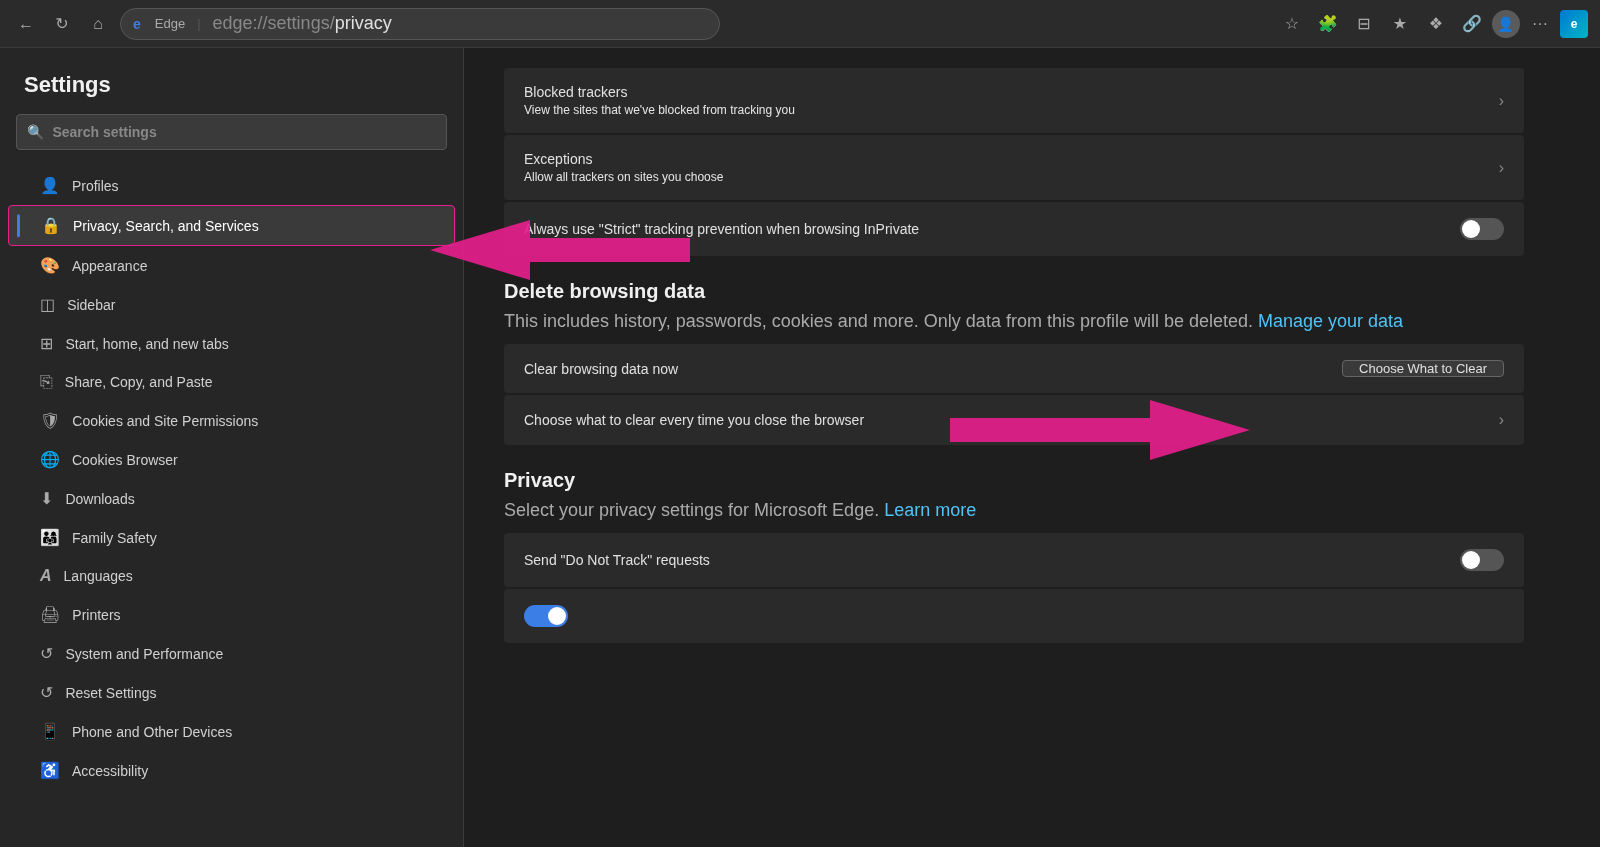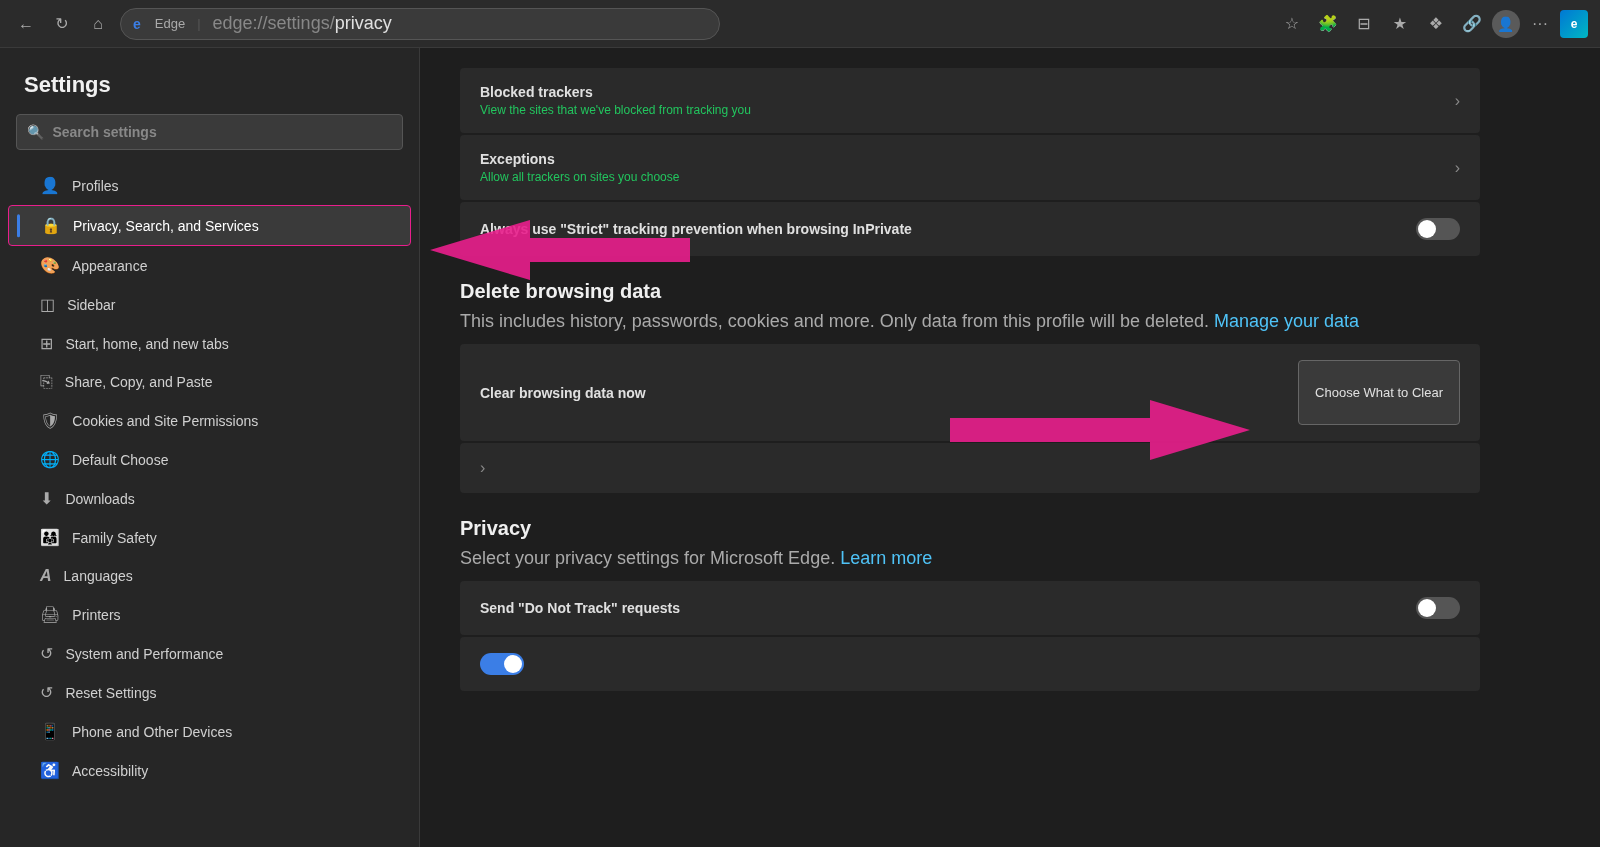--- a/index.html
+++ b/index.html
@@ -91,21 +91,21 @@
 
     
     .main-layout {
       display: flex;
       flex: 1;
       overflow: hidden;
     }
 
     
     .sidebar {
-      width: 420px;
+      width: 464px;
       background: #262626;
       border-right: 1px solid #3a3a3a;
       display: flex;
       flex-direction: column;
       overflow-y: auto;
       flex-shrink: 0;
     }
     .sidebar::-webkit-scrollbar { width: 6px; }
     .sidebar::-webkit-scrollbar-thumb { background: #555; border-radius: 3px; }
 
@@ -190,26 +190,26 @@
       background: #2a2a2a;
       border-radius: 4px;
       margin-bottom: 2px;
       padding: 16px 20px;
       display: flex;
       align-items: center;
       justify-content: space-between;
     }
     .setting-row-label {
       font-size: 14px;
-      font-weight: 700;
+      font-weight: 400;
       color: #e0e0e0;
     }
     .setting-row-sub {
       font-size: 12px;
-      color: #22c55e;
+      color: #e5e5e5;
       margin-top: 3px;
     }
     .chevron-right { color: #888; font-size: 16px; }
 
     
     .toggle {
       width: 44px; height: 22px;
       background: #555;
       border-radius: 11px;
       position: relative;
@@ -244,21 +244,21 @@
     .section-desc a, .link {
       color: #4fc3f7;
       text-decoration: none;
     }
 
     
     .clear-btn {
       background: #3a3a3a;
       border: 1px solid #666;
       color: #e0e0e0;
-      padding: 24px 16px;
+      padding: 0 16px;
       border-radius: 4px;
       font-size: 13px;
       cursor: pointer;
       white-space: nowrap;
     }
 
     
     .page-wrapper {
       position: relative;
       display: flex;
@@ -339,21 +339,21 @@
         <span>Share, Copy, and Paste</span>
       </div>
 
       <div class="sidebar-item">
         <span class="sidebar-item-icon">🛡</span>
         <span>Cookies and Site Permissions</span>
       </div>
 
       <div class="sidebar-item">
         <span class="sidebar-item-icon">🌐</span>
-        <span>Default Choose</span>
+        <span>Cookies Browser</span>
       </div>
 
       <div class="sidebar-item">
         <span class="sidebar-item-icon">⬇</span>
         <span>Downloads</span>
       </div>
 
       <div class="sidebar-item">
         <span class="sidebar-item-icon">👨‍👩‍👧</span>
         <span>Family Safety</span>
@@ -419,20 +419,21 @@
           <span>This includes history, passwords, cookies and more. Only data from this profile will be deleted.</span>
           <a href="#" class="link">Manage your data</a>
         </div>
 
         <div class="setting-row">
           <div class="setting-row-label">Clear browsing data now</div>
           <button class="clear-btn">Choose What to Clear</button>
         </div>
 
         <div class="setting-row">
+          <div class="setting-row-label">Choose what to clear every time you close the browser</div>
           <span class="chevron-right">›</span>
         </div>
 
         <div class="section-heading">Privacy</div>
         <div class="section-desc">
           <span>Select your privacy settings for Microsoft Edge.</span>
           <a href="#" class="link">Learn more</a>
         </div>
 
         <div class="setting-row">

